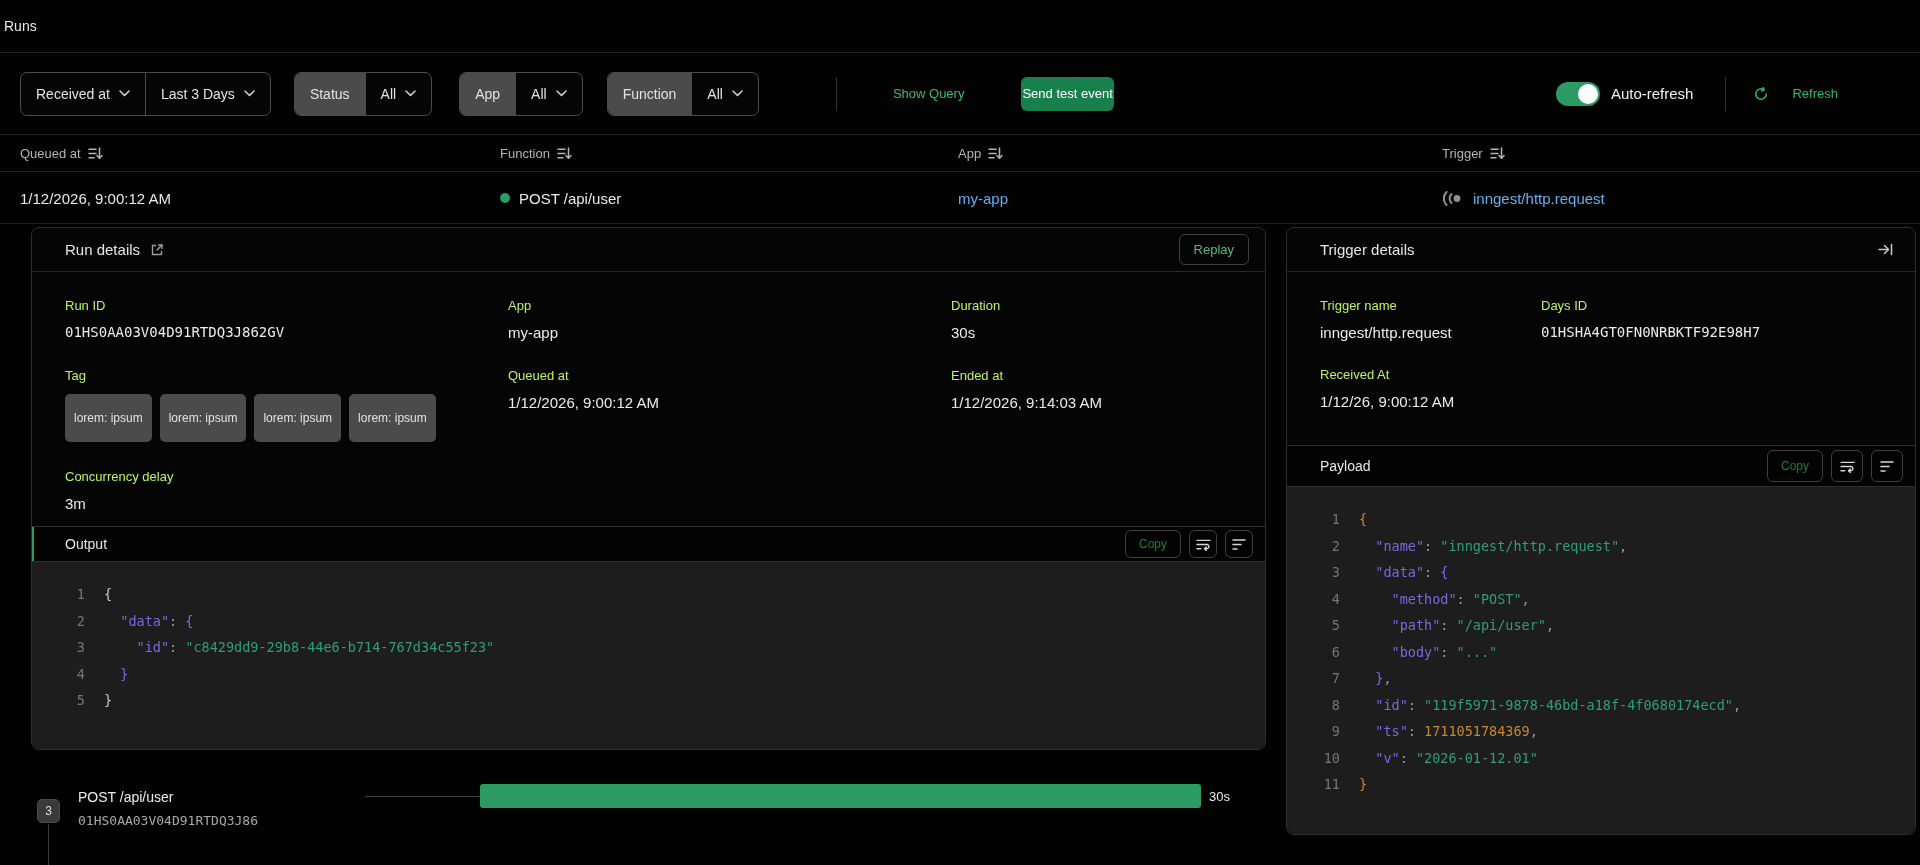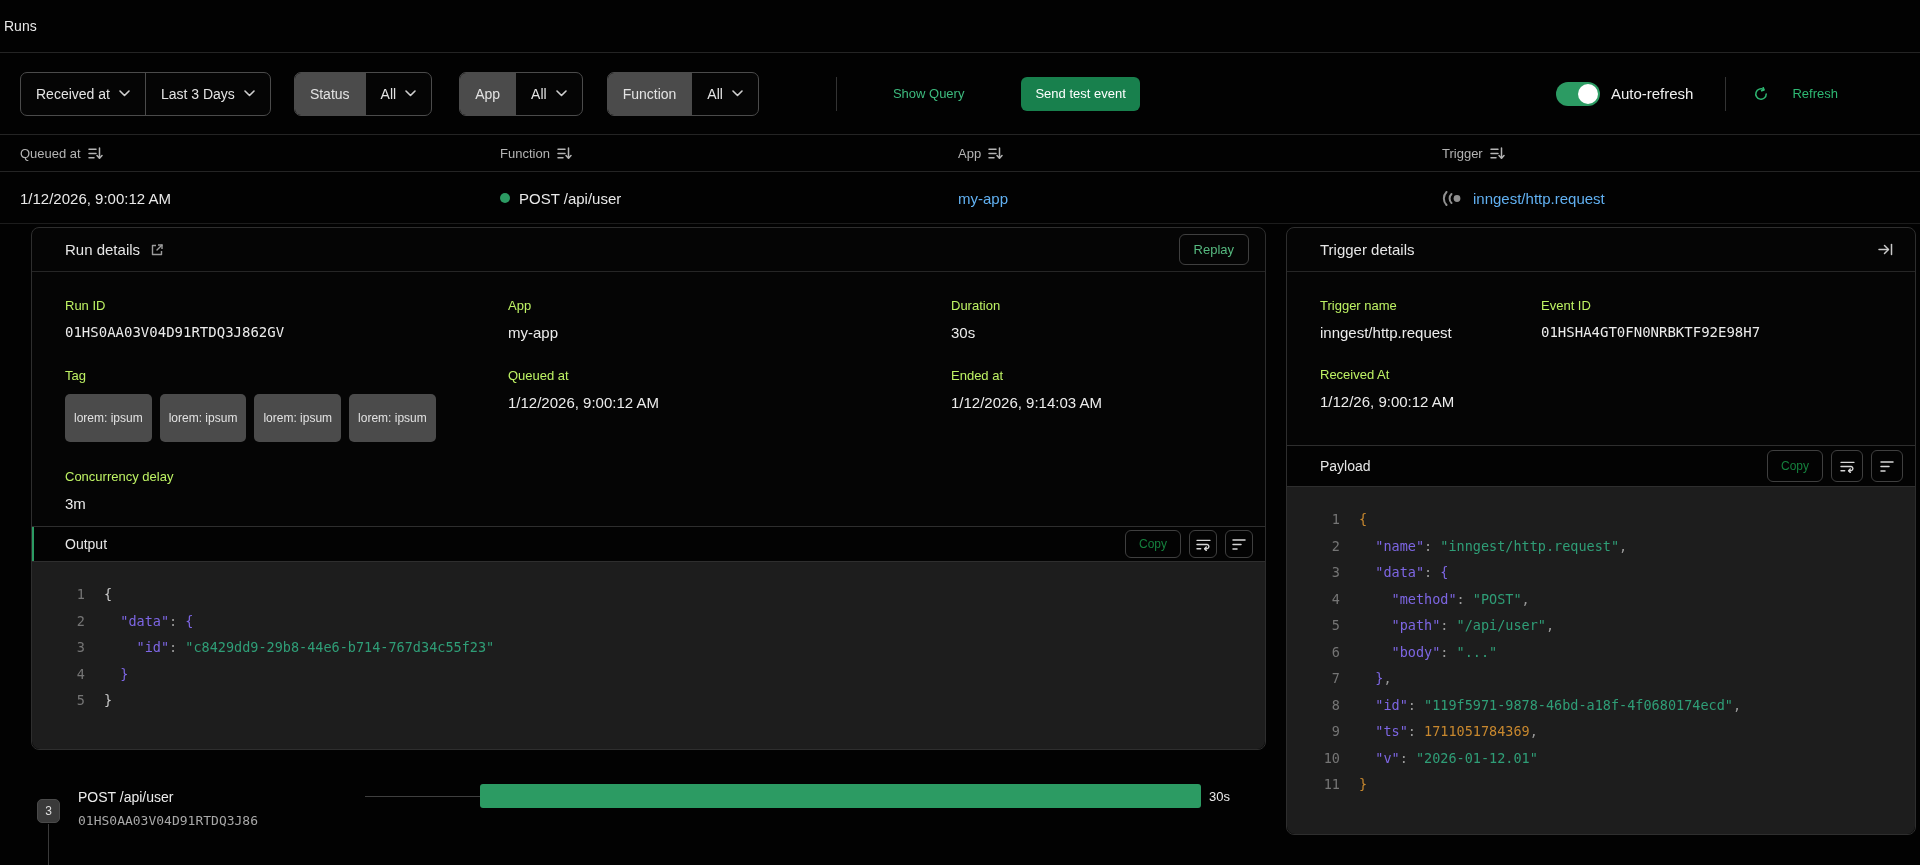--- a/index.html
+++ b/index.html
@@ -21,21 +21,21 @@
     color:#e3e3e3; cursor:pointer; }
   .seg + .seg { border-left:1px solid #4b4b4b; }
   .seg.label-seg { background:#4b4b4b; }
   .chev { width:11px; height:7px; display:inline-block; }
   .chev svg { display:block; }
 
   .vdivider { width:1px; height:34px; background:#333; }
 
   .link-green { color:#3dba7e; font-size:13px; cursor:pointer; }
   .btn-green { background:#18804d; color:#fff; font-size:13px; border:none;
-    border-radius:6px; height:34px; padding:0 14px; cursor:pointer; }
+    border-radius:6px; height:34px; padding:0 1px; cursor:pointer; }
 
   .toggle { width:44px; height:24px; border-radius:12px; background:#2c9b63;
     position:relative; cursor:pointer; }
   .toggle .knob { position:absolute; right:2px; top:2px; width:20px; height:20px;
     border-radius:50%; background:#fff; }
   .autorefresh-label { font-size:15px; color:#f0f0f0; margin-left:11px; }
 
   .refresh-cluster { display:flex; align-items:center; gap:24px; color:#2eb873; font-size:13px; cursor:pointer; }
 
   
@@ -363,21 +363,21 @@
     </span>
   </div>
 
   <div class="fields">
     <div class="fgrid2">
       <div class="field">
         <div class="flabel">Trigger name</div>
         <div class="fvalue">inngest/http.request</div>
       </div>
       <div class="field">
-        <div class="flabel">Event ID</div>
+        <div class="flabel">Days ID</div>
         <div class="fvalue mono">01HSHA4GT0FN0NRBKTF92E98H7</div>
       </div>
     </div>
     <div class="field" style="margin-top:26px">
       <div class="flabel">Received At</div>
       <div class="fvalue">1/12/26, 9:00:12 AM</div>
     </div>
   </div>
 
   <div class="code-sect" style="height:389px">

